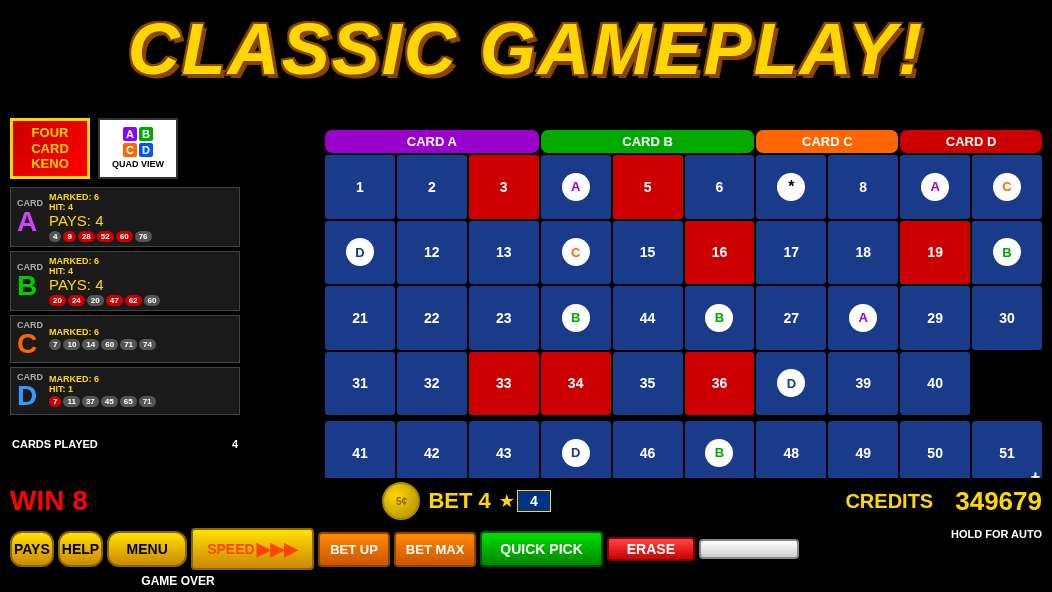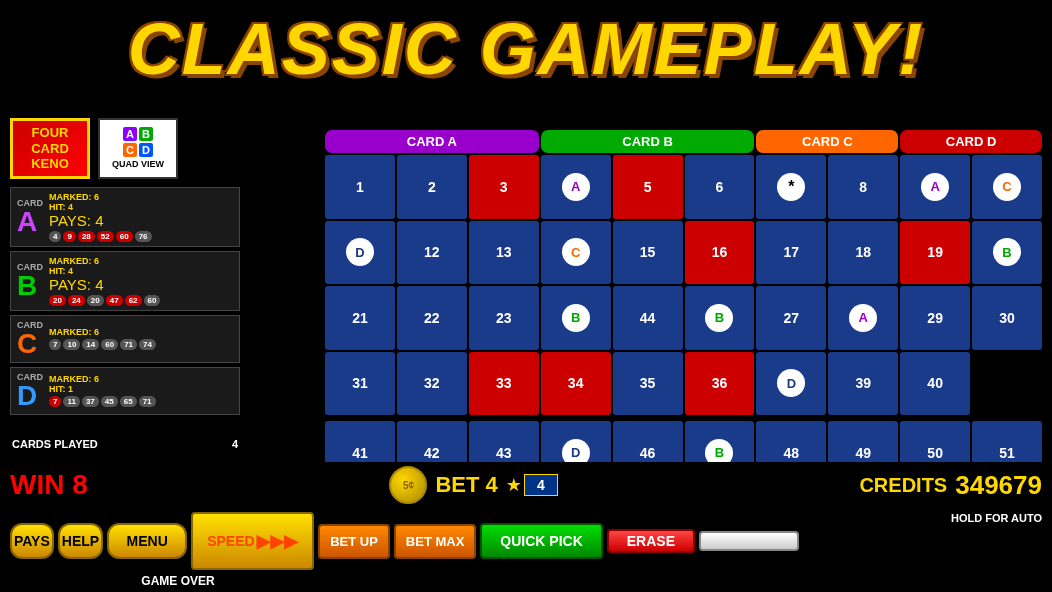--- a/index.html
+++ b/index.html
@@ -335,21 +335,21 @@
       border-radius: 12px;
       cursor: pointer;
     }
 
     .btn-speed {
       background: linear-gradient(to bottom, #FFE000, #CC8800);
       border: 2px solid #886600;
       color: #FF4400;
       font-weight: 900;
       font-size: 14px;
-      padding: 16px 14px;
+      padding: 8px 14px;
       border-radius: 4px;
       cursor: pointer;
       display: flex;
       align-items: center;
       gap: 2px;
     }
 
     .btn-orange {
       background: linear-gradient(to bottom, #FF8800, #CC5500);
       border: 2px solid #884400;
@@ -642,21 +642,21 @@
     <div id="coin-area">
       <div id="coin-icon">5¢</div>
       <div id="bet-display">
         <span>BET</span>&nbsp;<span>4</span>
       </div>
       <div id="bet-stars">
         <span class="star-icon">★</span>
         <div id="bet-bar">4</div>
       </div>
     </div>
-    <div style="display:flex;gap:8px;align-items:center;justify-content:center;">
+    <div style="display:flex;gap:22px;align-items:center;justify-content:center;">
       <span id="credits-label">CREDITS</span>
       <span id="credits-display">349679</span>
     </div>
   </div>
   <div style="display:flex;align-items:flex-start;">
     <div style="flex:1;">
       <div id="buttons-row">
         <button class="btn-yellow">PAYS</button>
         <button class="btn-yellow">HELP</button>
         <button class="btn-yellow" style="min-width:80px;">MENU</button>

